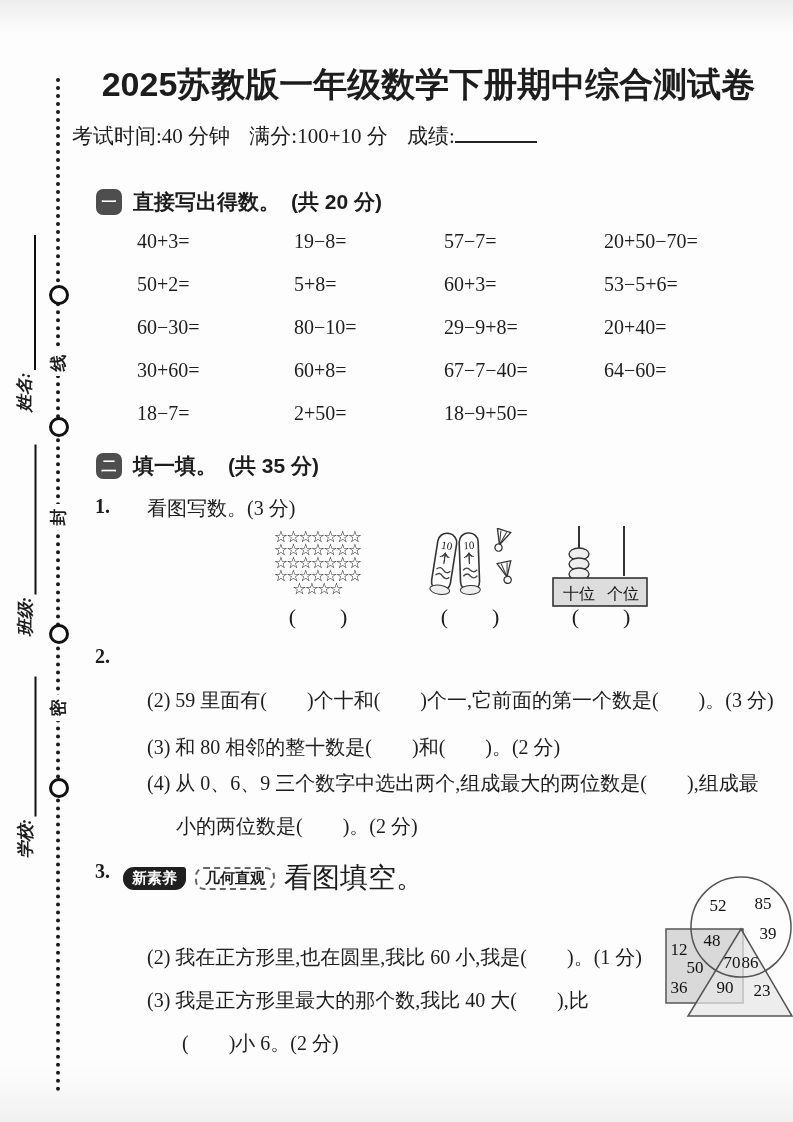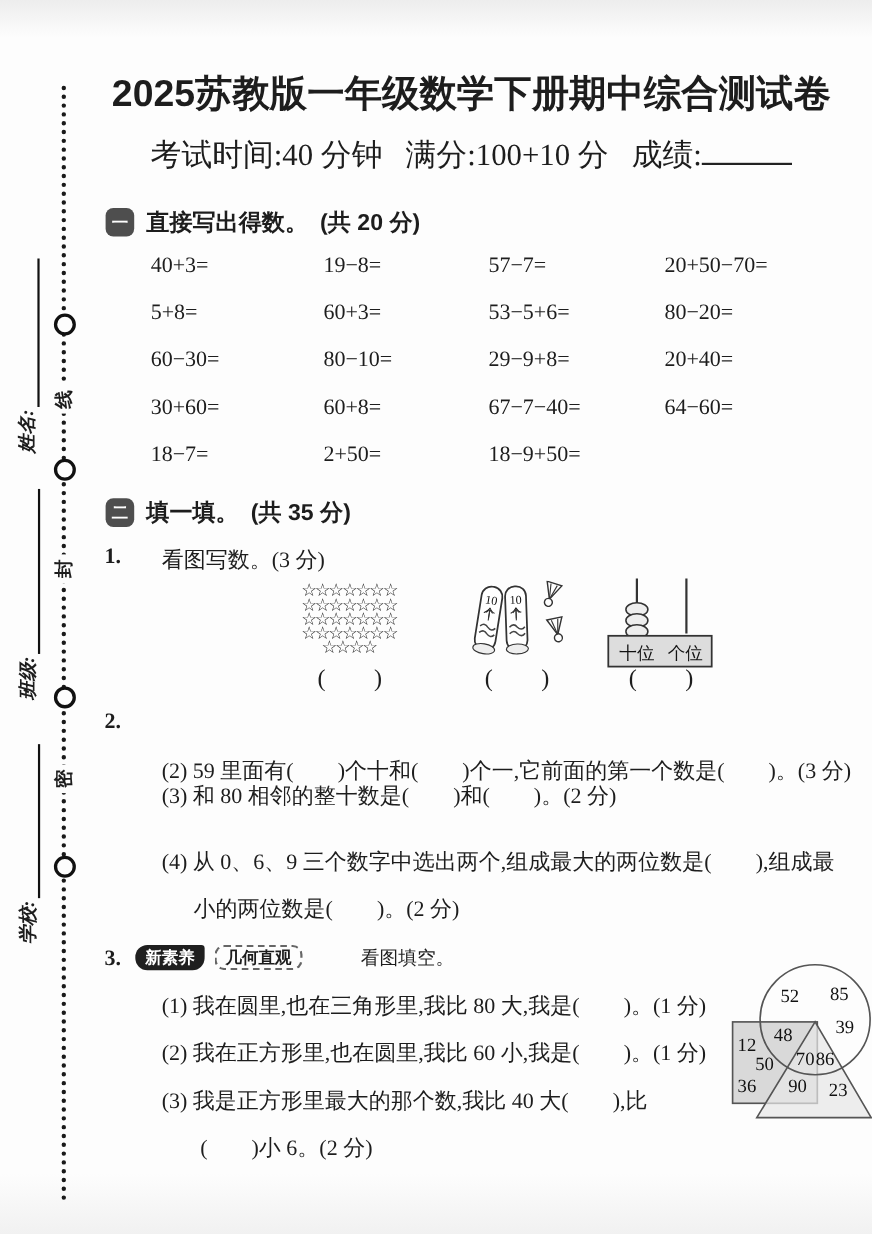--- a/index.html
+++ b/index.html
@@ -19,21 +19,21 @@
         background:#fdfdfd;font-size:17px;font-weight:bold;transform:rotate(-90deg);}
   .sideLabel{position:absolute;height:24px;display:flex;align-items:flex-end;
         transform:rotate(-90deg);font-size:17px;font-weight:bold;white-space:nowrap;
         font-family:"Liberation Serif",serif;}
   .sideLabel .txt{font-style:italic;}
   .sblank{display:inline-block;height:16px;border-bottom:2px solid #111;margin-left:2px;}
 
   
   .title{position:absolute;left:72px;right:8px;top:62px;text-align:center;
         font-size:34px;font-weight:bold;font-family:"Liberation Sans",sans-serif;}
-  .subtitle{position:absolute;left:72px;right:8px;top:122px;text-align:center;font-size:28px;}
+  .subtitle{position:absolute;left:72px;right:8px;top:122px;font-size:21px;}
   .subtitle span.m{margin:0 14px;}
   .blank{display:inline-block;width:82px;height:18px;border-bottom:2px solid #222;}
 
   
   .sec-head{position:absolute;left:96px;display:flex;align-items:center;gap:11px;
         font-size:21px;font-weight:bold;font-family:"Liberation Sans",sans-serif;}
   .sec-icon{width:26px;height:26px;background:#4e4e4e;color:#fff;border-radius:7px;
         display:flex;align-items:center;justify-content:center;font-size:15px;flex:0 0 auto;}
 
   
@@ -54,21 +54,21 @@
   .fig-tubes{position:absolute;left:166px;top:0;}
   .fig-abacus{position:absolute;left:296px;top:-4px;}
   svg text{font-family:"Liberation Serif",serif;fill:#111;}
 
   
   .q3head{position:absolute;left:123px;top:859px;display:flex;align-items:center;gap:9px;}
   .badge-dark{background:#1f1f1f;color:#fff;border-radius:11px 3px 11px 11px;padding:2px 9px;
         font-size:15px;font-weight:bold;font-family:"Liberation Sans",sans-serif;}
   .badge-dash{border:2px dashed #666;border-radius:9px;padding:0 8px;font-size:15px;
         font-weight:bold;font-family:"Liberation Sans",sans-serif;}
-  .q3title{font-size:17px;margin-left:44px;}
+  .q3title{font-size:28px;}
 
   .diagram{position:absolute;left:652px;top:858px;}
 </style>
 </head>
 <body>
 
 <div class="page">
   <div class="topshade"></div>
   <div class="botshade"></div>
 
@@ -104,24 +104,24 @@
   <div class="sec-head" style="top:188px">
     <span class="sec-icon">一</span>
     <span>直接写出得数。</span>
     <span>(共 20 分)</span>
   </div>
   <div class="problems">
       <div class="cell">40+3=</div>
       <div class="cell">19−8=</div>
       <div class="cell">57−7=</div>
       <div class="cell">20+50−70=</div>
+      <div class="cell">50+2=</div>
       <div class="cell">5+8=</div>
       <div class="cell">60+3=</div>
       <div class="cell">53−5+6=</div>
-      <div class="cell">80−20=</div>
       <div class="cell">60−30=</div>
       <div class="cell">80−10=</div>
       <div class="cell">29−9+8=</div>
       <div class="cell">20+40=</div>
       <div class="cell">30+60=</div>
       <div class="cell">60+8=</div>
       <div class="cell">67−7−40=</div>
       <div class="cell">64−60=</div>
       <div class="cell">18−7=</div>
       <div class="cell">2+50=</div>
@@ -187,31 +187,30 @@
       <ellipse cx="28" cy="50" rx="10" ry="6" fill="#eee" stroke="#333" stroke-width="1.4"></ellipse>
       <rect x="2" y="54" width="94" height="28" fill="#ddd" stroke="#333" stroke-width="1.6"></rect>
       <text x="28" y="75" font-size="16" text-anchor="middle">十位</text>
       <text x="72" y="75" font-size="16" text-anchor="middle">个位</text>
     </svg>
     <div class="fig-paren" style="left:296px;width:100px">(　　)</div>
   </div>
 
   <div class="q-num" style="top:645px">2.</div>
   <div class="q-line" style="top:687px">(2) 59 里面有(　　)个十和(　　)个一,它前面的第一个数是(　　)。(3 分)</div>
-  <div class="q-line" style="top:710px">(3) 和 80 相邻的整十数是(　　)和(　　)。(2 分)</div>
+  <div class="q-line" style="top:734px">(3) 和 80 相邻的整十数是(　　)和(　　)。(2 分)</div>
   <div class="q-line" style="top:770px">(4) 从 0、6、9 三个数字中选出两个,组成最大的两位数是(　　),组成最</div>
   <div class="q-line" style="top:813px;left:152px">小的两位数是(　　)。(2 分)</div>
 
   <div class="q-num" style="top:860px">3.</div>
   <div class="q3head">
     <span class="badge-dark">新素养</span>
     <span class="badge-dash">几何直观</span>
     <span class="q3title">看图填空。</span>
   </div>
-  <div class="q-line" style="top:901px">(1) 我在圆里,也在三角形里,我比 80 大,我是(　　)。(1 分)</div>
   <div class="q-line" style="top:944px">(2) 我在正方形里,也在圆里,我比 60 小,我是(　　)。(1 分)</div>
   <div class="q-line" style="top:987px">(3) 我是正方形里最大的那个数,我比 40 大(　　),比</div>
   <div class="q-line" style="top:1030px;left:158px">(　　)小 6。(2 分)</div>
 
   <svg class="diagram" width="141" height="168" viewBox="0 0 141 168">
     <rect x="14" y="71" width="77" height="74" fill="#d9d9d9" stroke="#555" stroke-width="1.5"></rect>
     <polygon points="89,71 36,158 140,158" fill="#e6e6e6" fill-opacity="0.72" stroke="#555" stroke-width="1.5"></polygon>
     <circle cx="89" cy="69" r="50" fill="none" stroke="#555" stroke-width="1.5"></circle>
     <g id="dia-nums" font-size="17">
         <text x="66" y="53" text-anchor="middle">52</text>

